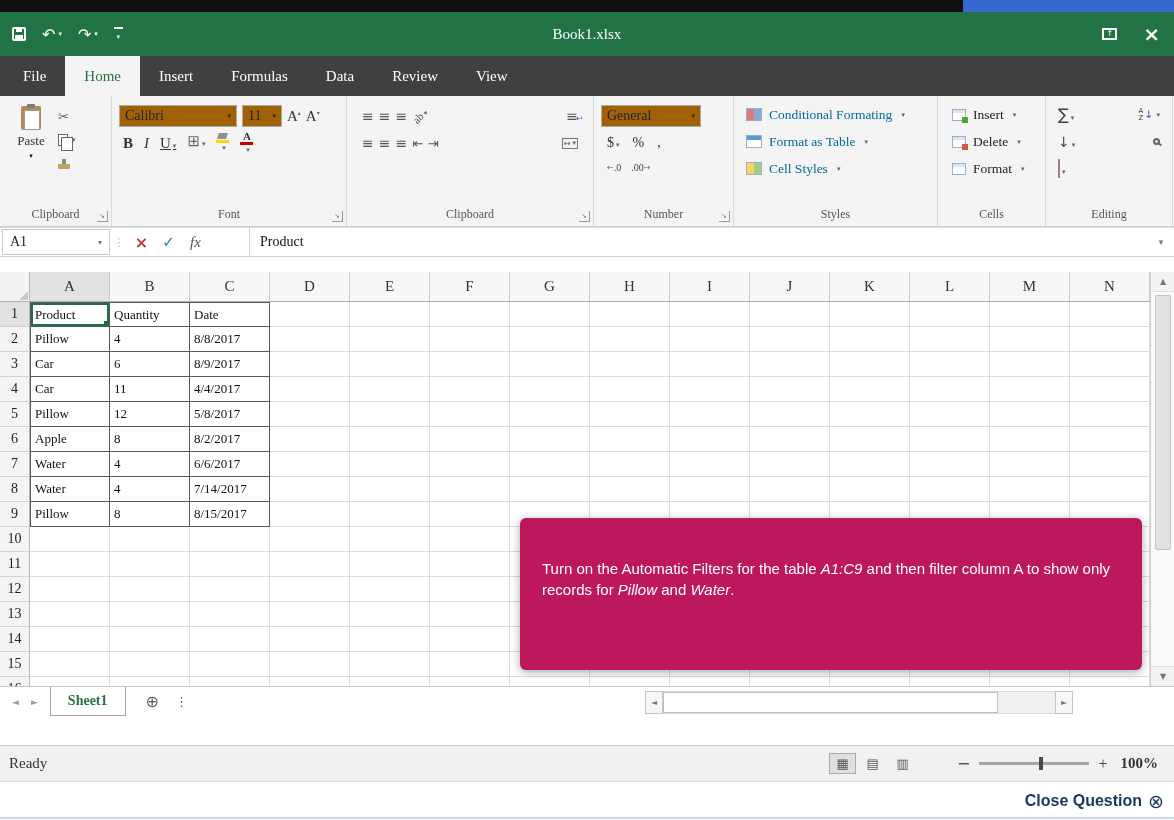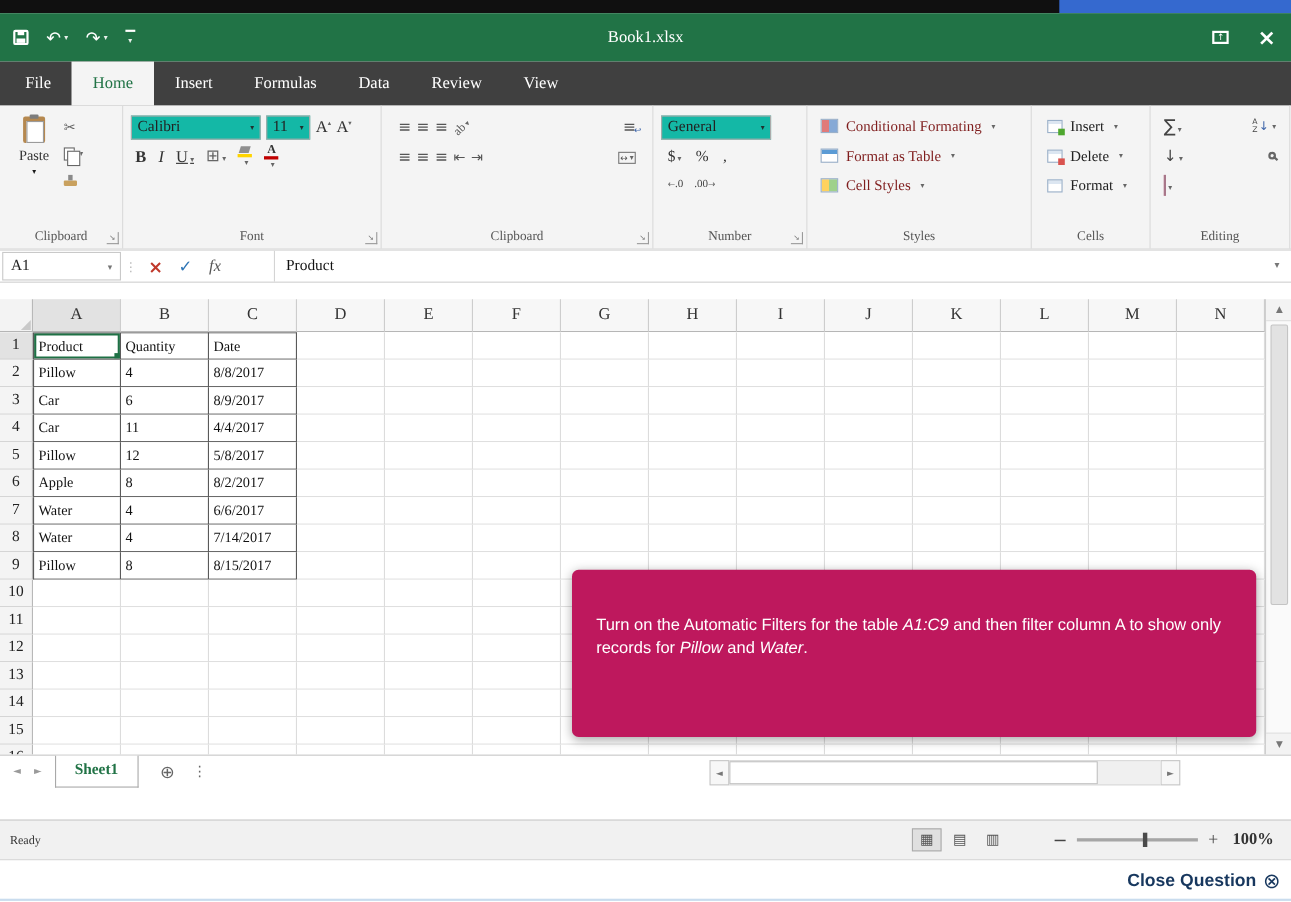--- a/index.html
+++ b/index.html
@@ -34,21 +34,21 @@
   .rtab.active { background:#f4f4f4; color:#217346; }
 
   
   .ribbon { position:absolute; top:96px; left:0; width:100%; height:131px; background:#f4f4f4; border-bottom:1px solid #cfcfcf; display:flex; }
   .grp { position:relative; height:100%; border-right:1px solid #dadada; padding:5px 4px 22px 4px; }
   .grp-label { position:absolute; bottom:4px; left:0; right:0; text-align:center; font-size:12px; color:#555; }
   .launcher { position:absolute; right:3px; bottom:4px; width:11px; height:11px; border-right:1px solid #9a9a9a; border-bottom:1px solid #9a9a9a; font-size:7px; color:#777; display:flex; align-items:center; justify-content:center; }
   .launcher::after { content:"↘"; font-family:"DejaVu Sans",sans-serif; }
   .rrow { display:flex; align-items:center; gap:5px; margin:3px 3px; height:24px; }
   .dd::after { content:"▾"; font-size:7px; color:#666; margin-left:2px; }
-  .combo { background:#14b8a6; border:1px solid #ababab; height:22px; display:flex; align-items:center; justify-content:space-between; padding:0 5px; font-size:14px; color:#222; }
+  .combo { background:#a16207; border:1px solid #ababab; height:22px; display:flex; align-items:center; justify-content:space-between; padding:0 5px; font-size:14px; color:#222; }
 
   
   .g-clip { width:112px; }
   .cliprow { display:flex; }
   .paste-big { display:flex; flex-direction:column; align-items:center; width:54px; margin-top:5px; gap:3px; }
   .plabel { font-size:13px; color:#333; }
   .clipico { width:20px; height:24px; background:#b5884f; border-radius:2px; position:relative; }
   .clipico::before { content:""; position:absolute; left:3px; top:4px; width:14px; height:18px; background:#fff; border:1px solid #9b9b9b; }
   .clipico::after { content:""; position:absolute; left:6px; top:-2px; width:8px; height:4px; background:#7d7d7d; border-radius:1px; }
   .clipcol { display:flex; flex-direction:column; gap:10px; margin-top:8px; }
@@ -85,21 +85,21 @@
 
   
   .g-num { width:140px; }
   .combo.numfmt { width:100px; }
   .numbtn { font-size:14px; color:#333; }
   .decbtn { font-size:10px; color:#444; display:flex; align-items:center; }
   .decbtn .arr { font-size:8px; color:#666; }
 
   
   .g-styles { width:204px; }
-  .style-row { display:flex; align-items:center; gap:7px; height:27px; padding-left:8px; font-size:13.5px; color:#7f1d1d; }
+  .style-row { display:flex; align-items:center; gap:7px; height:27px; padding-left:8px; font-size:13.5px; color:#0369a1; }
   .sg { width:16px; height:13px; border:1px solid #9ab0c9; flex:0 0 auto; }
   .sg.cf { background:linear-gradient(90deg,#e07a7a 50%,#86a9d6 50%); }
   .sg.ft { background:linear-gradient(#5b9bd5 4px,#fff 4px); }
   .sg.cs { background:linear-gradient(90deg,#ffd25e 50%,#9fd18b 50%); }
 
   
   .g-cells { width:108px; }
   .cellr { display:flex; align-items:center; gap:7px; height:27px; padding-left:10px; font-size:13.5px; color:#222; }
   .cg { width:14px; height:12px; border:1px solid #9ab0c9; background:linear-gradient(#dce6f1 3px,#fff 3px); position:relative; flex:0 0 auto; }
   .cg.ins::after { content:""; position:absolute; right:-3px; bottom:-3px; width:6px; height:6px; background:#4ea72e; }
@@ -158,21 +158,21 @@
   .stab { height:29px; padding:0 17px; display:flex; align-items:center; background:#fff; border:1px solid #a9a9a9; border-top:none; font-size:14px; font-weight:bold; color:#217346; }
   .addsheet { margin-left:20px; color:#666; font-size:16px; }
   .smore { margin-left:16px; color:#666; font-size:13px; }
   .hscroll { position:absolute; left:645px; top:3px; height:24px; display:flex; align-items:center; }
   .hs-btn { width:18px; height:23px; border:1px solid #c6c6c6; background:#f7f7f7; display:flex; align-items:center; justify-content:center; font-size:8px; color:#777; }
   .hs-track { width:392px; height:23px; background:#f0f0f0; border-top:1px solid #d9d9d9; border-bottom:1px solid #d9d9d9; position:relative; }
   .hs-thumb { position:absolute; left:0; top:0; width:335px; height:21px; background:#fff; border:1px solid #bfbfbf; }
 
   
   .statusbar { position:absolute; top:745px; left:0; width:100%; height:37px; background:#f1f1f1; border-top:1px solid #c9c9c9; border-bottom:1px solid #d9d9d9; display:flex; align-items:center; }
-  .ready { padding-left:9px; font-size:11px; color:#333; }
+  .ready { padding-left:9px; font-size:15px; color:#333; }
   .sright { margin-left:auto; display:flex; align-items:center; padding-right:16px; }
   .viewbtn { width:27px; height:21px; display:flex; align-items:center; justify-content:center; font-size:13px; color:#555; border:1px solid transparent; margin-right:3px; }
   .viewbtn.active { background:#e0e0e0; border-color:#ababab; }
   .zoomgrp { display:flex; align-items:center; margin-left:38px; gap:9px; }
   .zsign { font-size:16px; color:#444; }
   .ztrack { width:110px; height:3px; background:#a6a6a6; position:relative; }
   .zthumb { position:absolute; left:60px; top:-5px; width:4px; height:13px; background:#4a4a4a; }
   .zlabel { font-size:15px; color:#333; margin-left:4px;font-weight:bold; }
 
   

